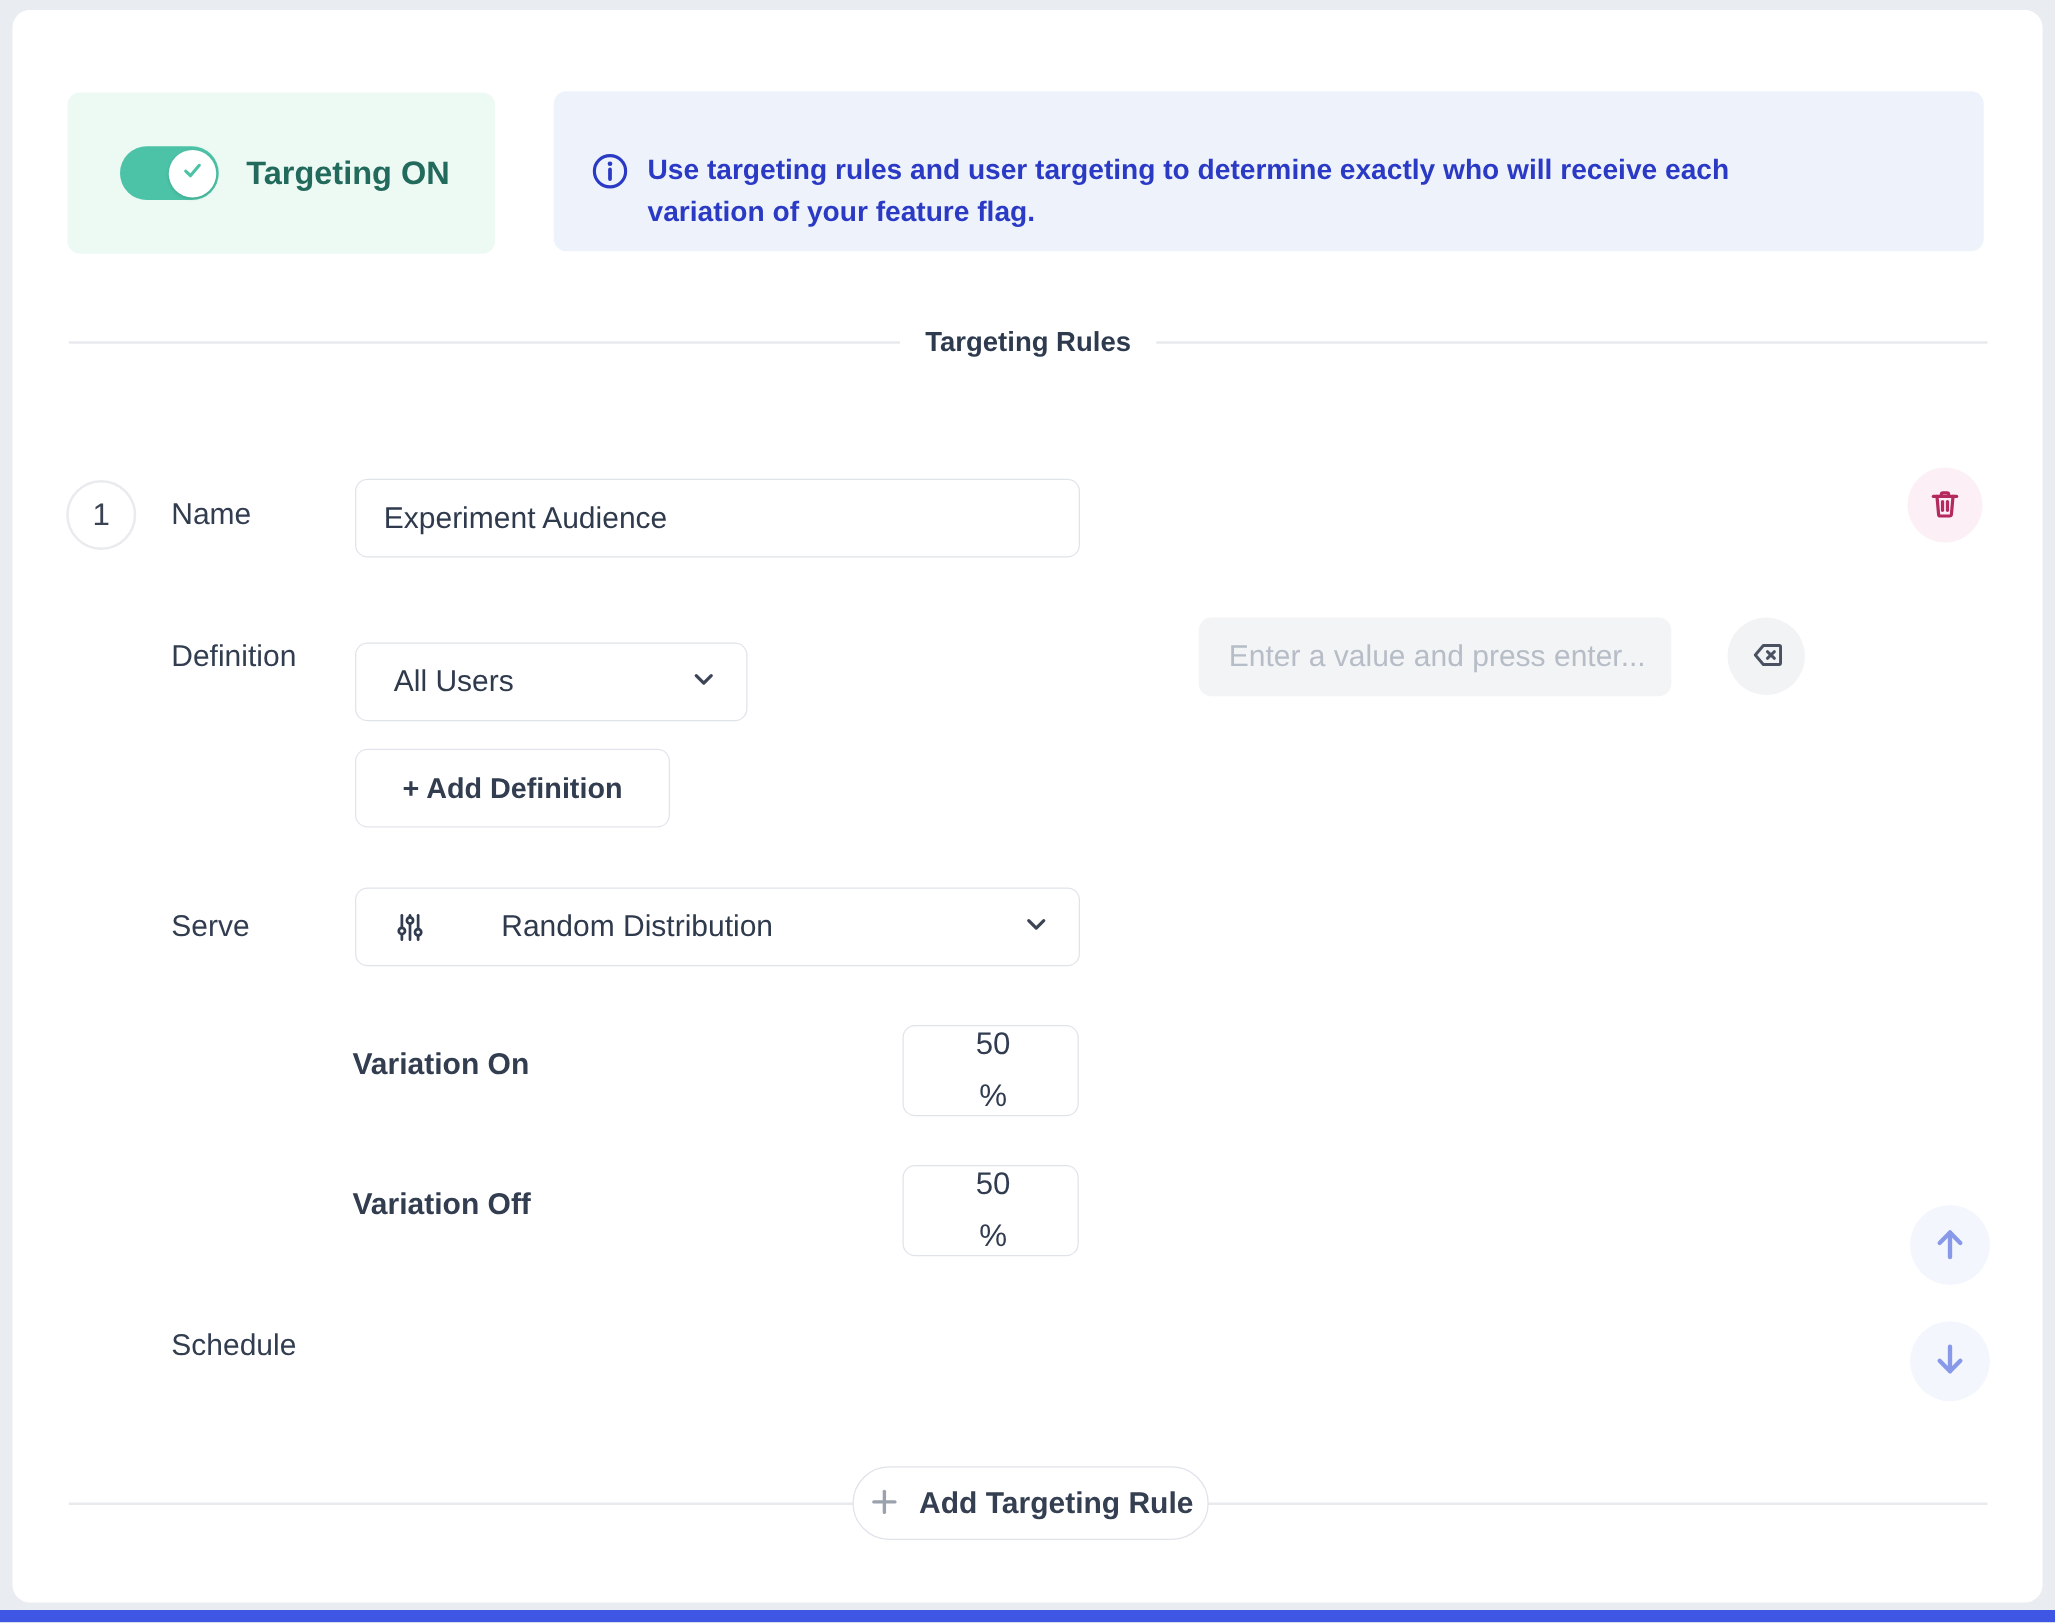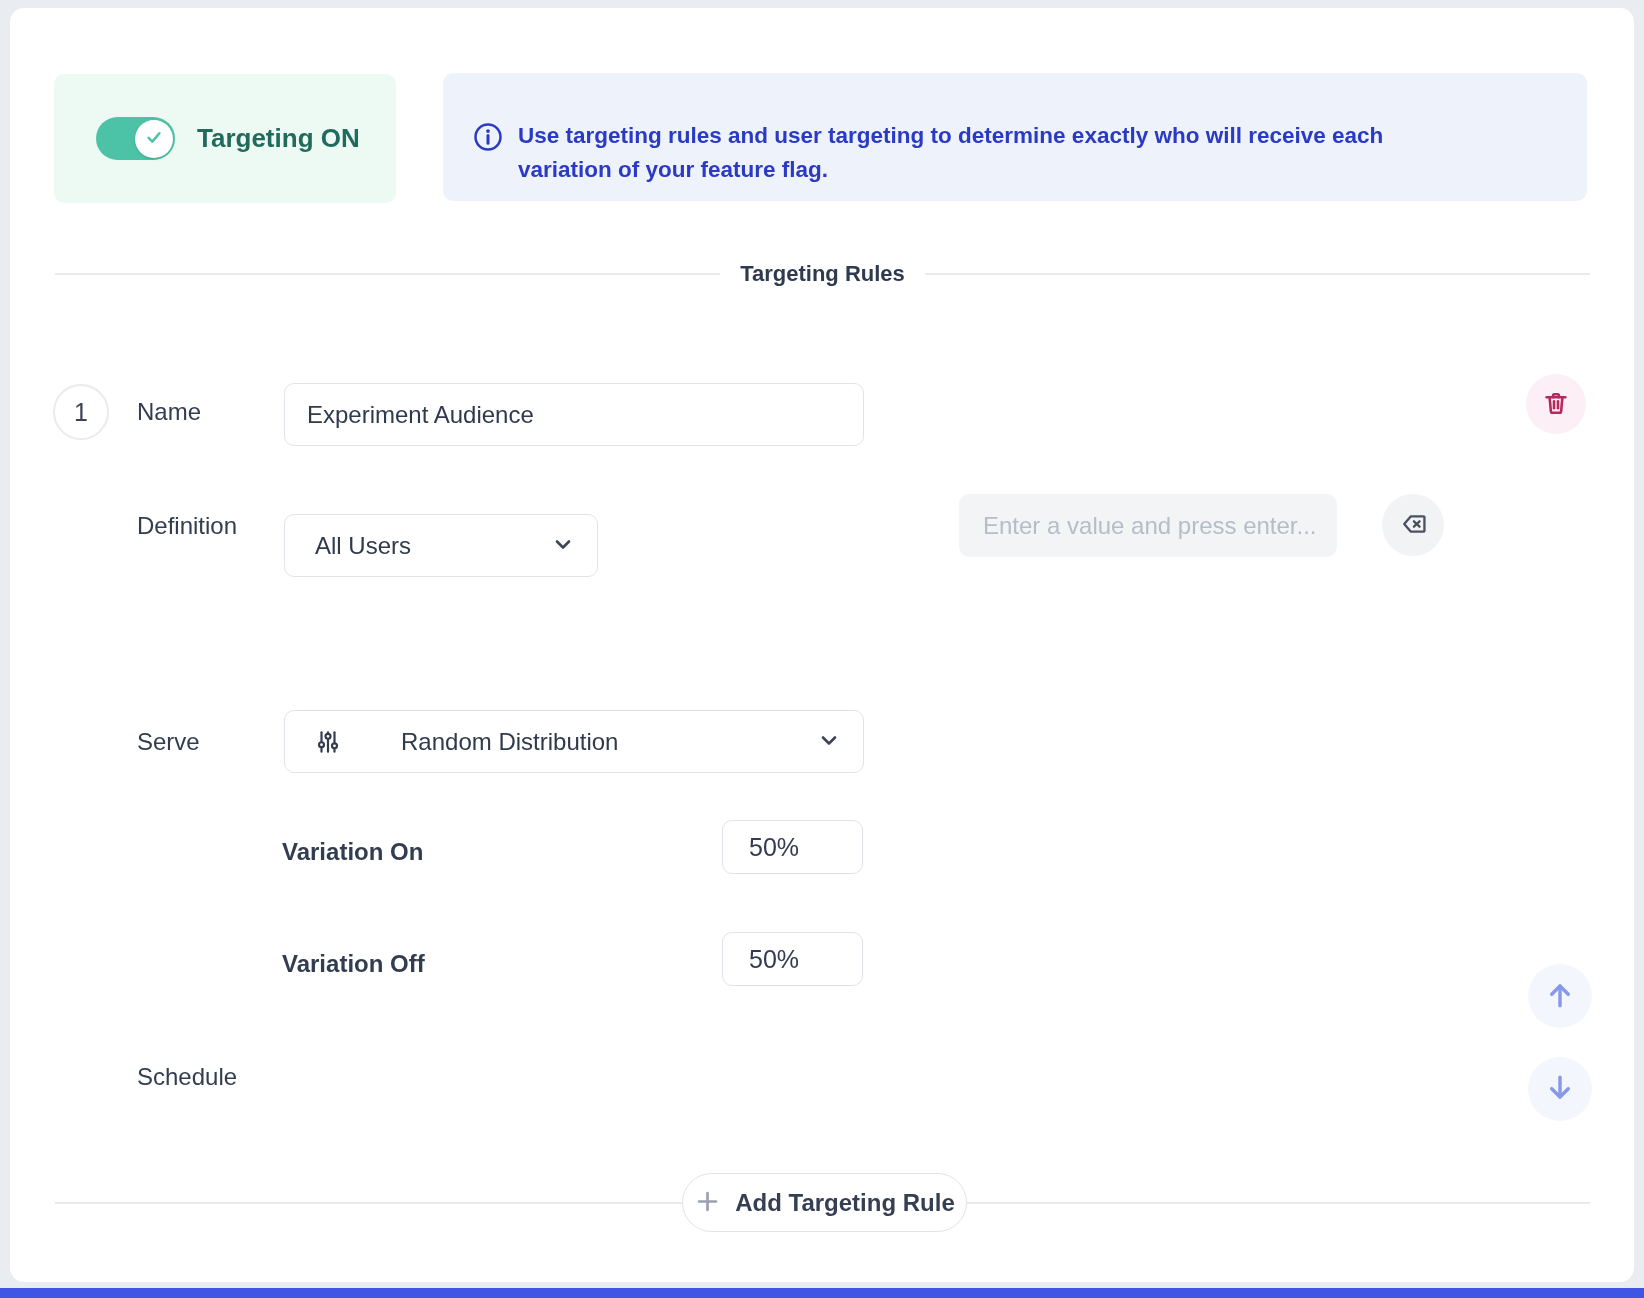--- a/index.html
+++ b/index.html
@@ -36,21 +36,21 @@
   .round-btn { position:absolute; border:none; border-radius:50%; display:flex; align-items:center; justify-content:center; cursor:pointer; }
   .trash-btn { left:1516px; top:366px; width:60px; height:60px; background:#fceff5; }
   .backspace-btn { left:1372px; top:486px; width:62px; height:62px; background:#f2f3f5; }
   .up-btn   { left:1518px; top:956px;  width:64px; height:64px; background:#f3f7fd; }
   .down-btn { left:1518px; top:1049px; width:64px; height:64px; background:#f3f7fd; }
 
   .num-circle { position:absolute; left:43px; top:376px; width:56px; height:56px; border:2px solid #e9ebef; border-radius:50%; display:flex; align-items:center; justify-content:center; font-size:25px; color:#3a4254; background:#fff; }
 
   .outline-btn { position:absolute; background:#fff; border:1.5px solid #e1e5eb; border-radius:10px; font-family:"Liberation Sans",sans-serif; font-size:23px; font-weight:600; color:#323d50; cursor:pointer; display:flex; align-items:center; justify-content:center; }
 
-  .pct-box { position:absolute; width:141px; height:54px; border:1.5px solid #e0e4ea; border-radius:10px; background:#fff; display:flex; align-items:center; padding:0 22px 0 26px; font-size:25px; color:#313c50; cursor:text; }
+  .pct-box { position:absolute; width:141px; height:73px; border:1.5px solid #e0e4ea; border-radius:10px; background:#fff; display:flex; align-items:center; justify-content:space-between; padding:0 22px 0 26px; font-size:25px; color:#313c50; cursor:text;flex-direction:column; }
   .var-label { font-weight:700; }
 
   .footer-divider { position:absolute; left:45px; right:44px; top:1194px; border-top:2px solid #e8eaee; }
   .add-rule-btn { position:absolute; left:672px; top:1165px; width:285px; height:59px; background:#fff; border:1.5px solid #dfe3ea; border-radius:30px; display:flex; align-items:center; justify-content:center; gap:14px; cursor:pointer; font-family:"Liberation Sans",sans-serif; }
   .add-rule-btn .lbl { font-size:24px; font-weight:600; color:#353f52; }
 
   .serve-icon { margin-right:16px; display:flex; align-items:center; }
 </style>
 </head>
 <body>
@@ -119,20 +119,21 @@
     <button class="round-btn backspace-btn">
       <span>
         <svg width="28" height="28" viewBox="0 0 24 24" fill="none" stroke="#4a5160" stroke-width="2" stroke-linecap="round" stroke-linejoin="round">
           <path d="M21 5.5 H10 L4.5 12 L10 18.5 H21 a0.8 0.8 0 0 0 0.8 -0.8 V6.3 a0.8 0.8 0 0 0 -0.8 -0.8 Z"></path>
           <line x1="12.8" y1="9.7" x2="17.6" y2="14.3"></line>
           <line x1="17.6" y1="9.7" x2="12.8" y2="14.3"></line>
         </svg>
       </span>
     </button>
 
+    <button class="outline-btn" style="left:274px; top:591px; width:252px; height:63px;">+ Add Definition</button>
 
     <div class="field-label" style="left:127px; top:702px; height:63px;">Serve</div>
     <div class="select" style="left:274px; top:702px; width:580px;gap:44px;">
       <span class="serve-icon">
         <svg width="26" height="26" viewBox="0 0 24 24" fill="none" stroke="#313c50" stroke-width="2" stroke-linecap="round">
           <line x1="6" y1="3" x2="6" y2="21"></line>
           <line x1="12" y1="3" x2="12" y2="21"></line>
           <line x1="18" y1="3" x2="18" y2="21"></line>
           <circle cx="6" cy="14.5" r="2.3" fill="#ffffff"></circle>
           <circle cx="12" cy="6.8" r="2.3" fill="#ffffff"></circle>

